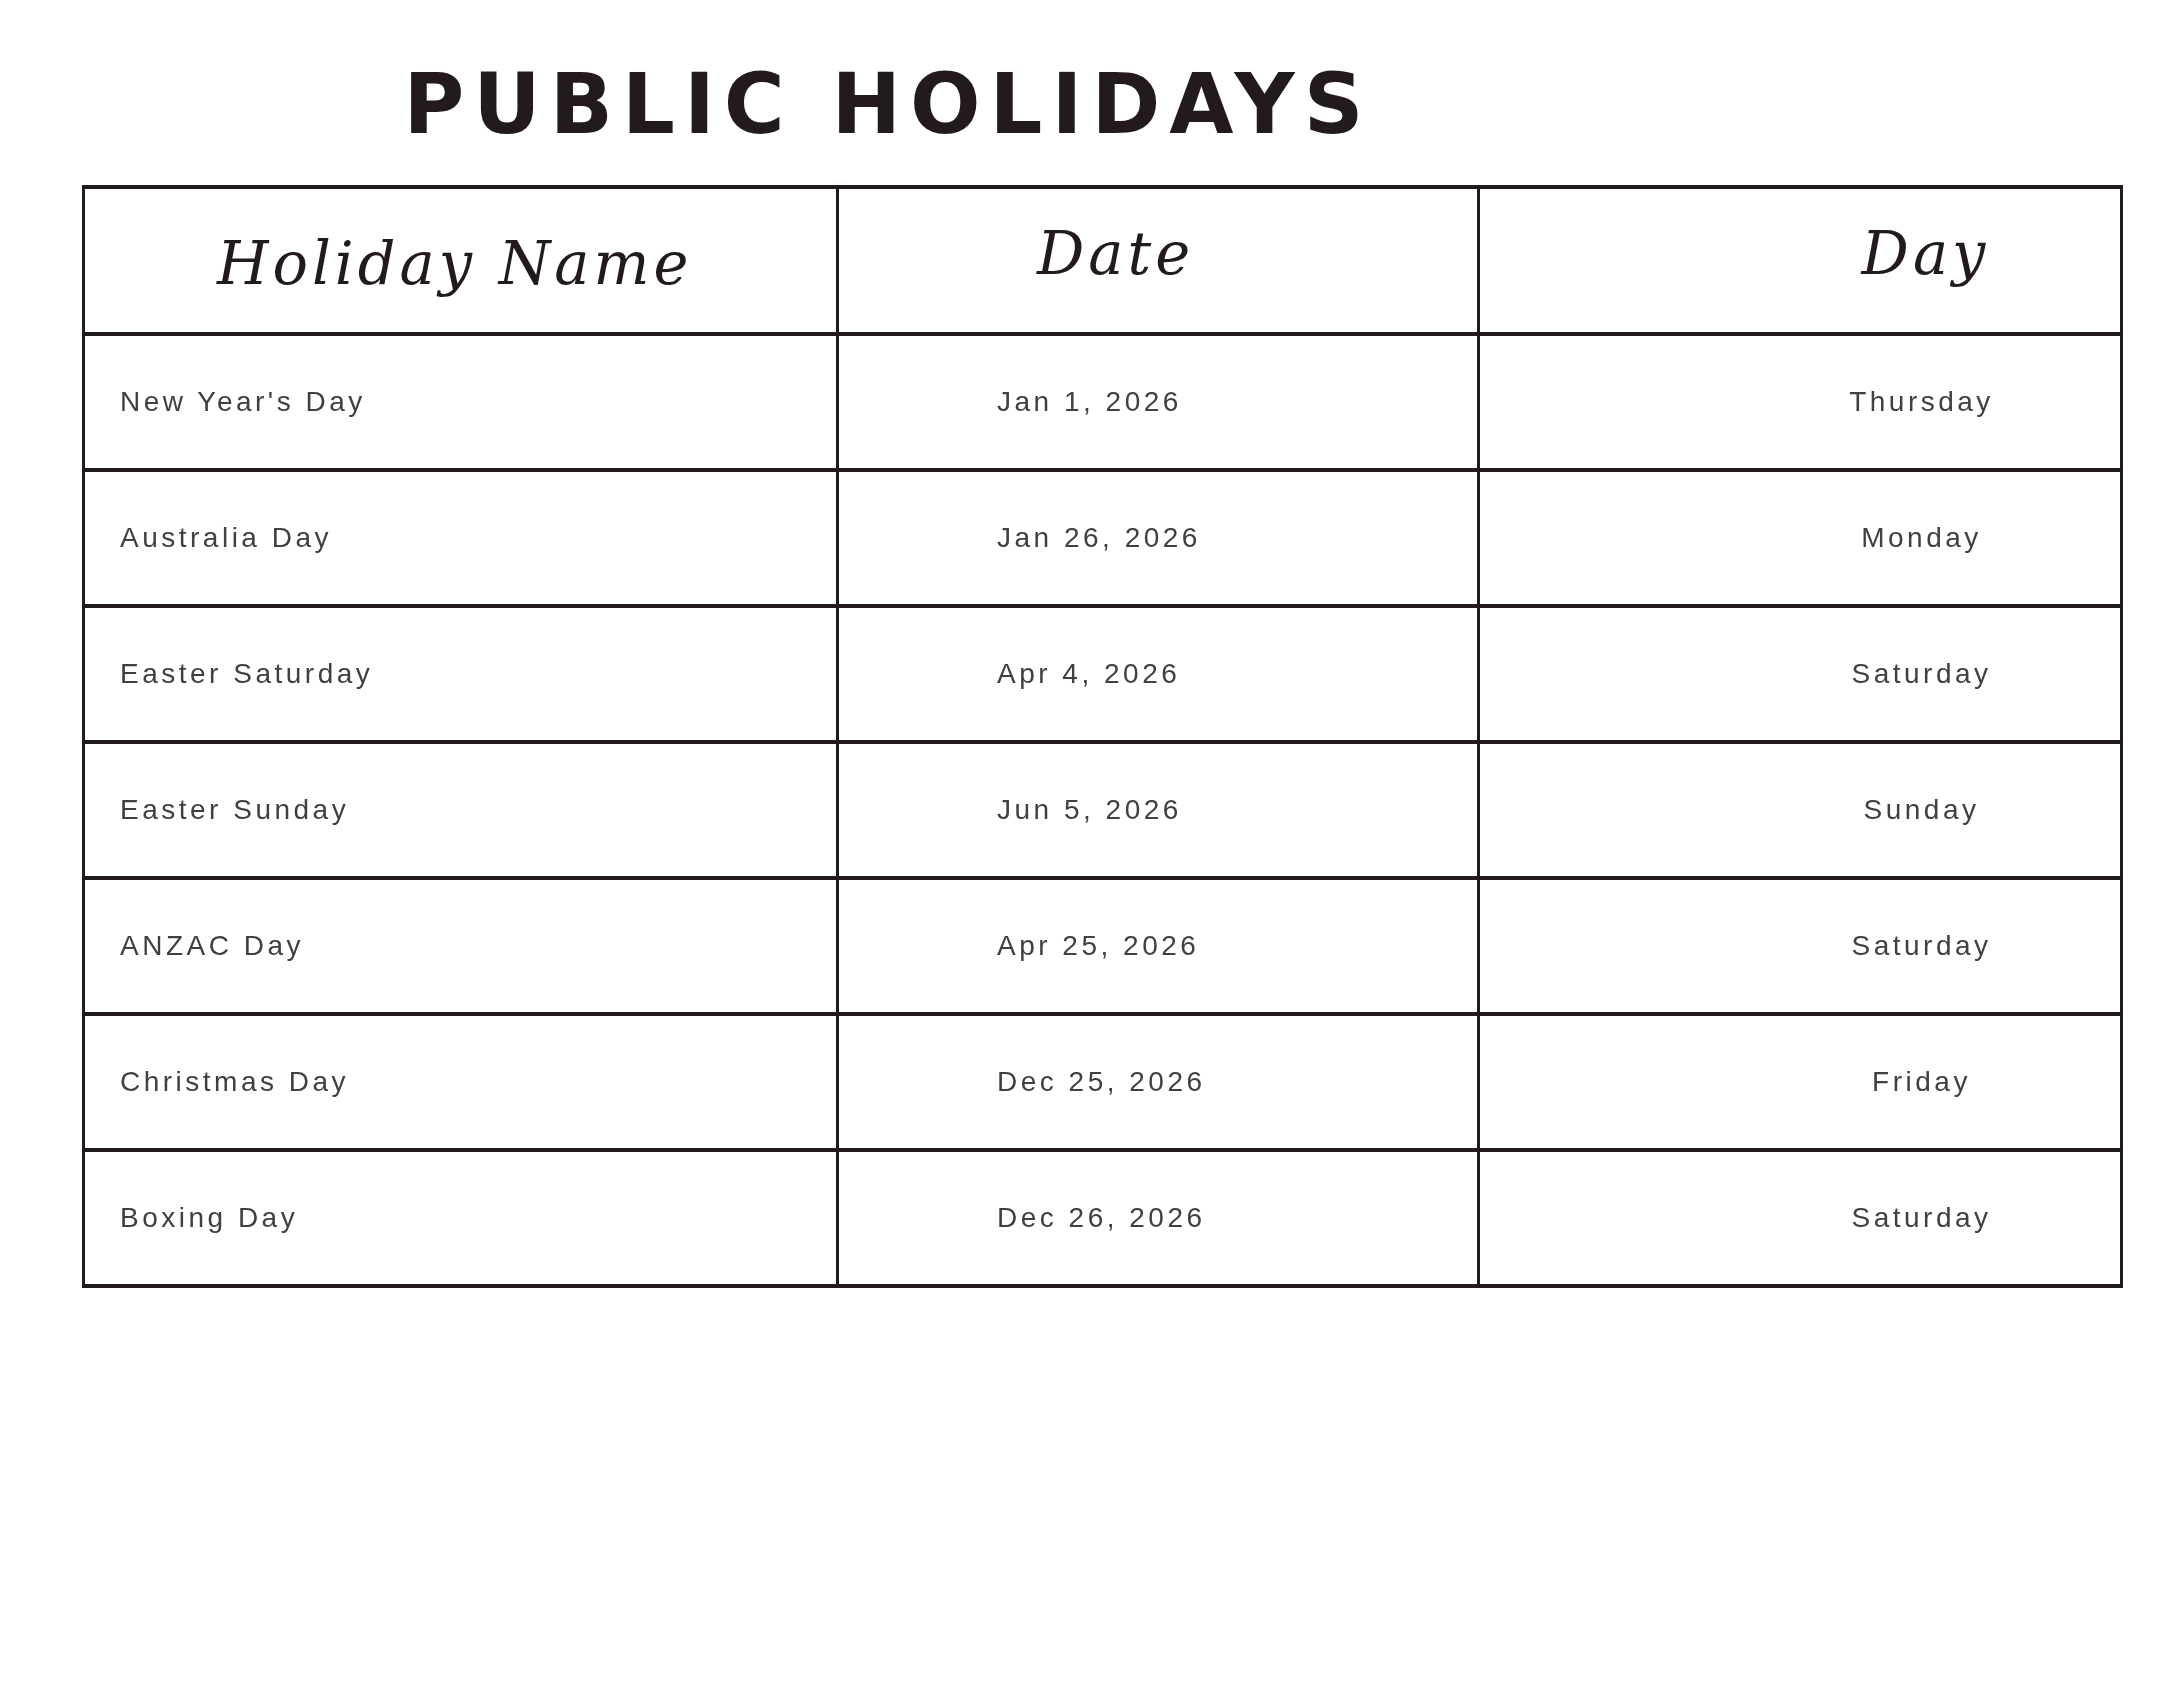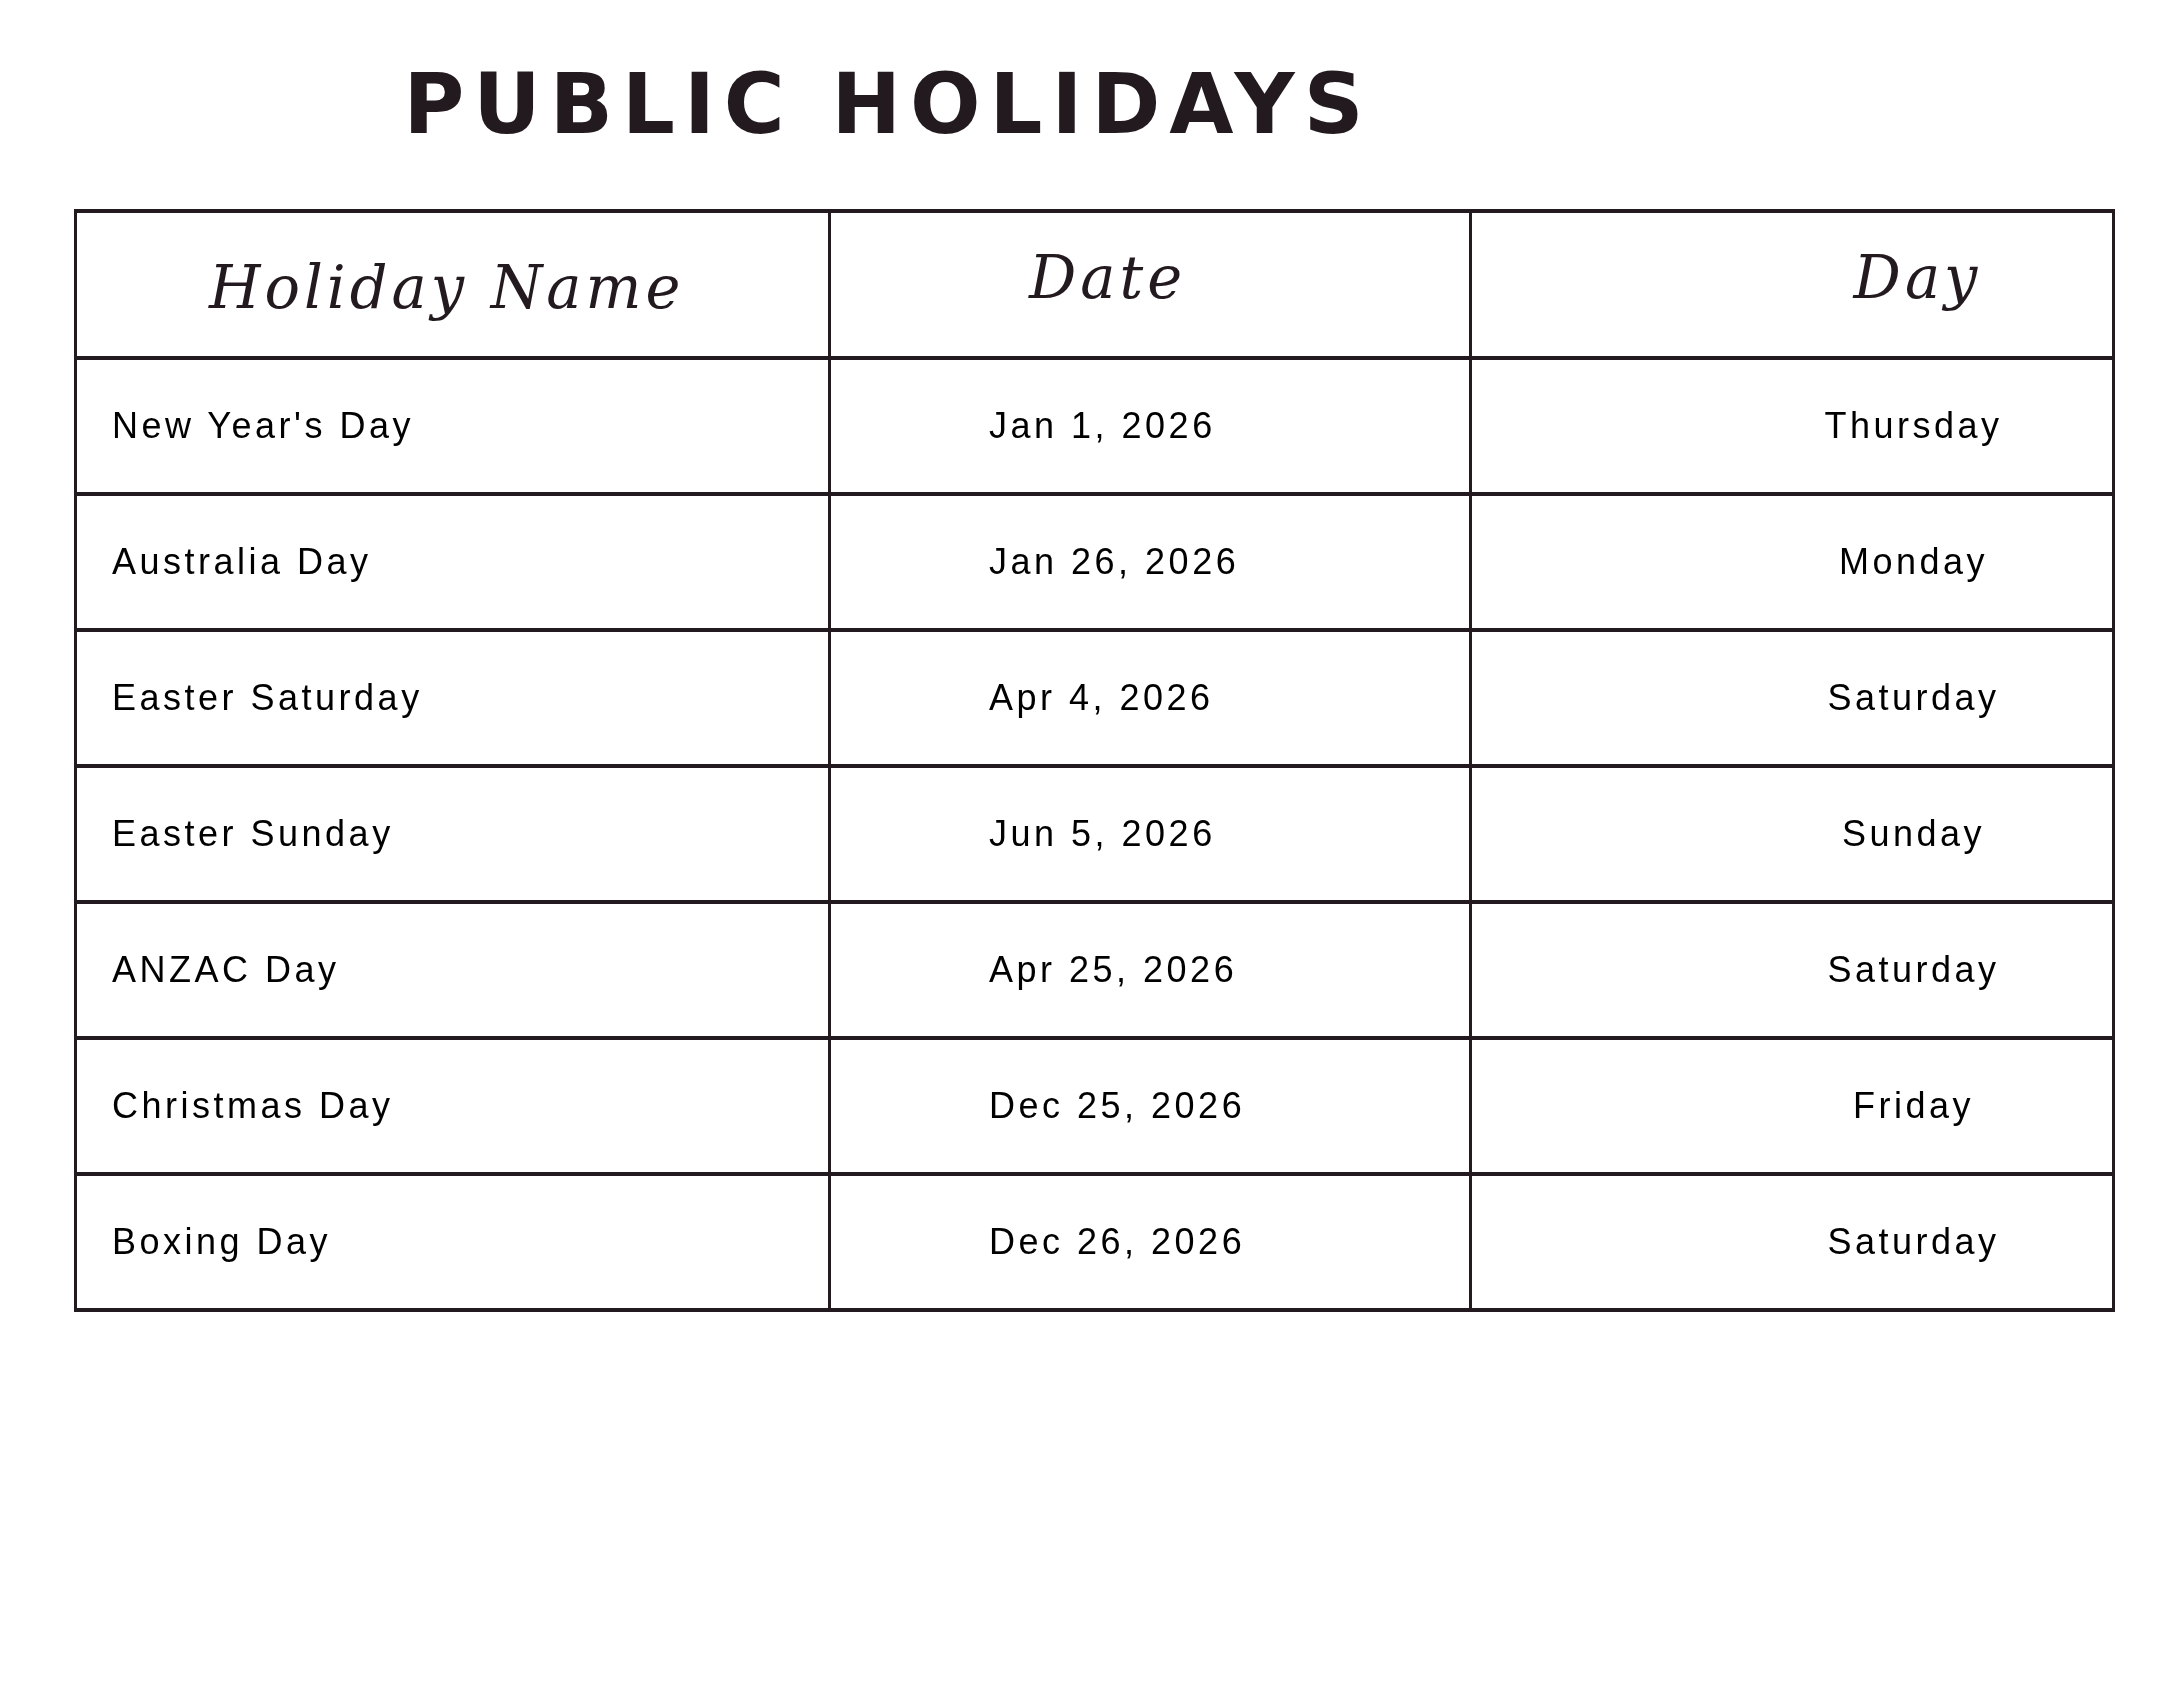--- a/index.html
+++ b/index.html
@@ -23,26 +23,25 @@
       text-align: center;
       font-family: "DejaVu Sans", sans-serif;
       font-weight: bold;
       font-size: 83px;
       letter-spacing: 9px;
       line-height: 99px;
       color: #231a20;
     }
     .table {
       position: absolute;
-      left: 74px;
+      left: 82px;
       top: 185px;
       width: 2037px;
       border-collapse: collapse;
       table-layout: fixed;
-      margin-top: 24px;
     }
     .table td, .table th {
       border-left: 3px solid #231a20;
       border-right: 3px solid #231a20;
       border-top: 4px solid #231a20;
       border-bottom: 4px solid #231a20;
       padding: 0;
       vertical-align: middle;
     }
     .table th {
@@ -51,23 +50,23 @@
       font-style: italic;
       font-weight: normal;
       font-size: 59px;
       letter-spacing: 4px;
       color: #231a20;
       text-align: left;
     }
     .table td {
       height: 132px;
       font-family: "Liberation Sans", sans-serif;
-      font-size: 36px;
+      font-size: 28px;
       letter-spacing: 3.5px;
-      color: #000000;
+      color: #404040;
       text-align: left;
     }
     .col-name { width: 754px; }
     .col-date { width: 641px; }
     .col-day  { width: 643px; }
 
     th.h-name { padding-left: 132px; padding-top: 6px; }
     th.h-date { padding-left: 198px; padding-bottom: 14px; }
     th.h-day  { padding-left: 251px; padding-bottom: 14px; text-align: center; }
 

